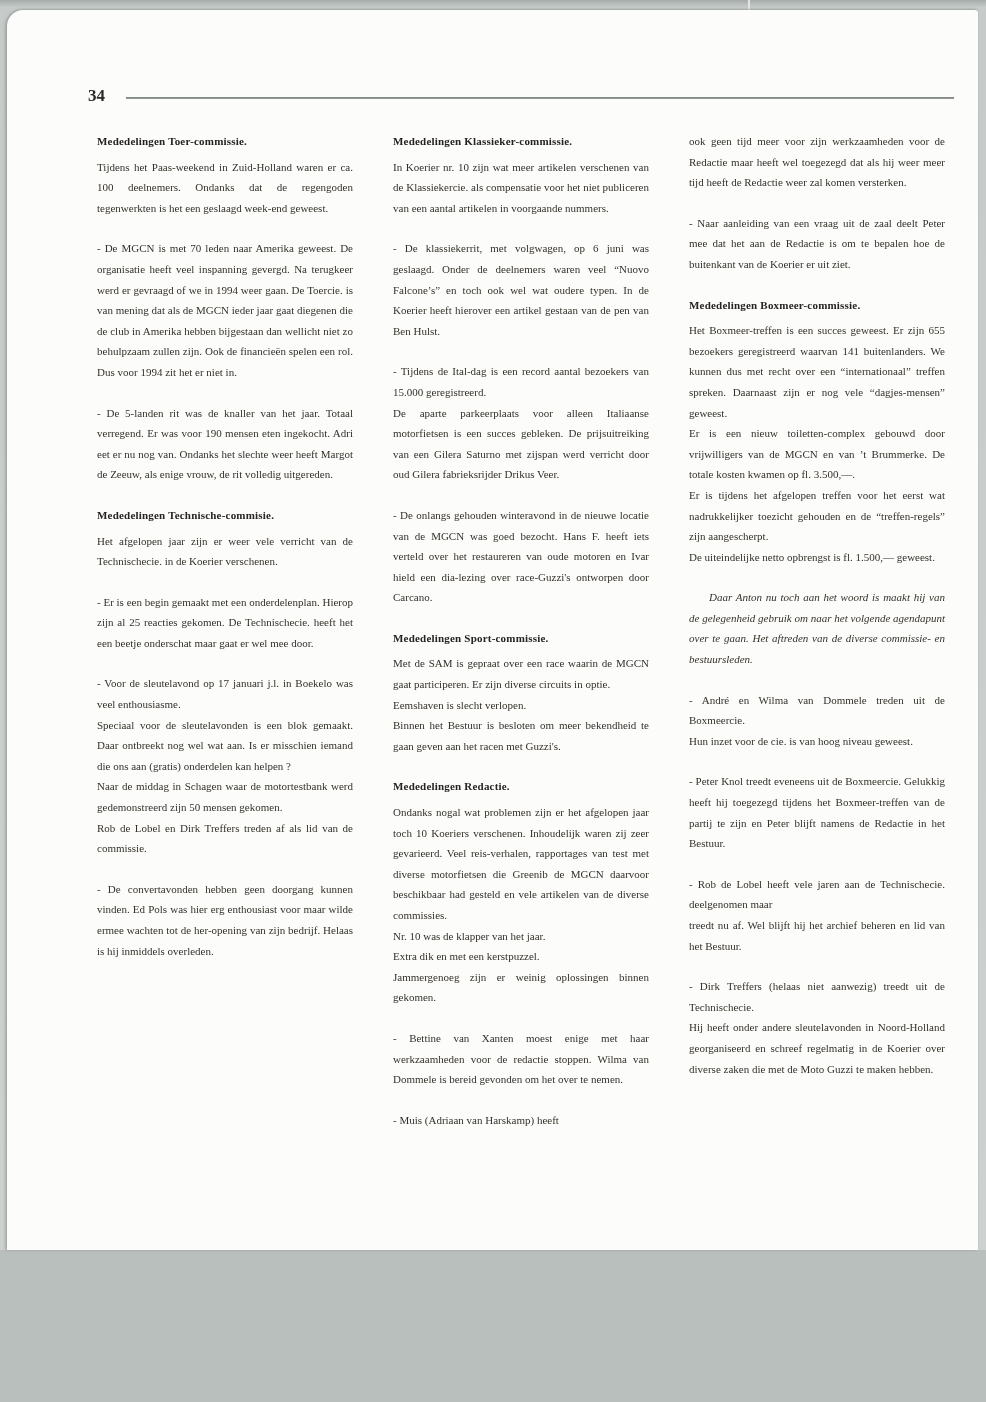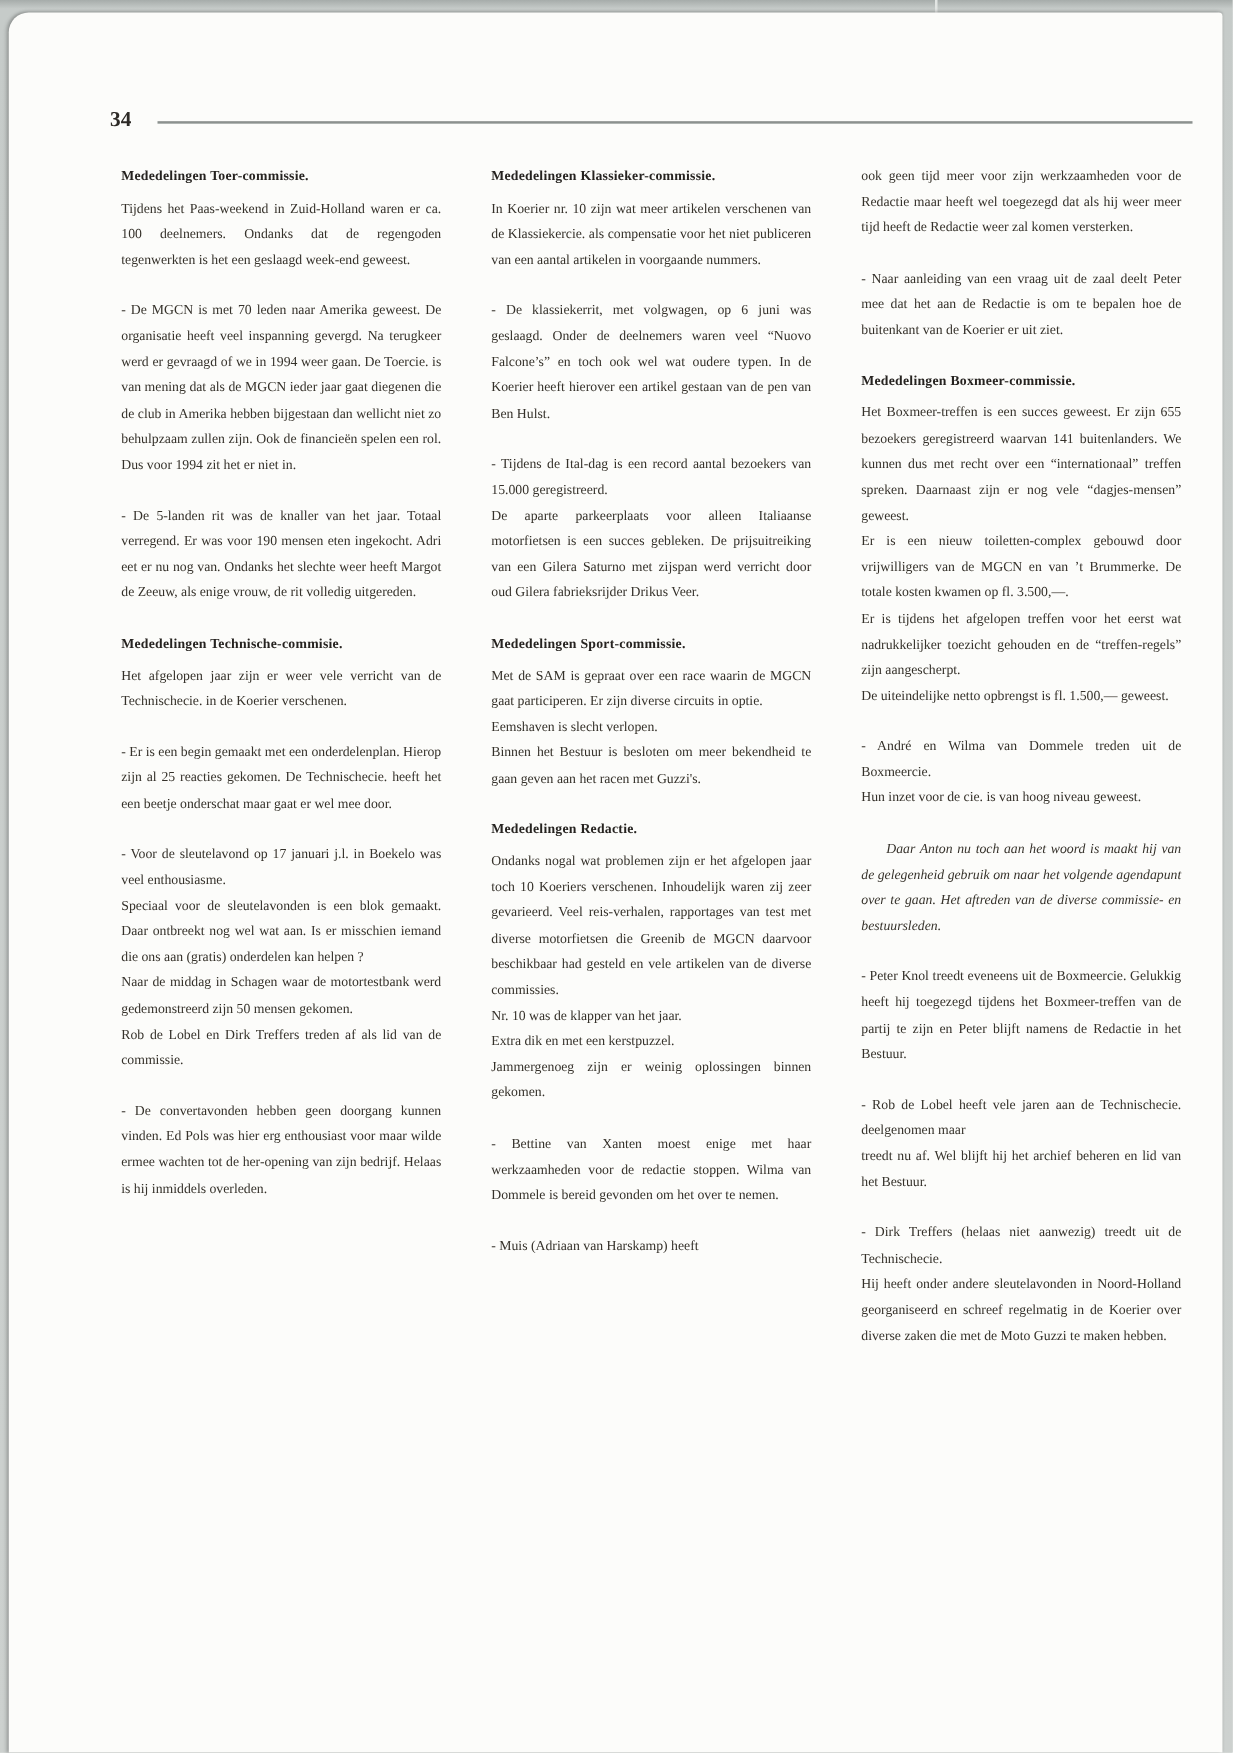--- a/index.html
+++ b/index.html
@@ -3,21 +3,21 @@
 <meta charset="utf-8">
 <style>
   * { box-sizing: border-box; }
   html, body { margin: 0; padding: 0; }
   body {
     width: 986px; height: 1402px; overflow: hidden;
     font-family: "Liberation Serif", "DejaVu Serif", serif;
     background: #b9bfbd;
   }
   .scan-bg {
-    position: relative; width: 986px; height: 1402px;
+    position: relative; width: 986px; height: 1250px;
     background: linear-gradient(#a6acaa 0px, #c6cbc9 7px, #cdd1cf 100%);
   }
   .scan-crease {
     position: absolute; top: 0; left: 748px; width: 2px; height: 11px;
     background: #e2e5e3;
   }
   .paper {
     position: absolute; left: 7px; top: 10px; right: 8px; bottom: 0;
     background: #fcfcfa;
     border-radius: 16px 3px 0 0;
@@ -78,43 +78,44 @@
 Naar de middag in Schagen waar de motortestbank werd gedemonstreerd zijn 50 mensen gekomen.
 Rob de Lobel en Dirk Treffers treden af als lid van de commissie.</div>
           <div class="para">- De convertavonden hebben geen doorgang kunnen vinden. Ed Pols was hier erg enthousiast voor maar wilde ermee wachten tot de her-opening van zijn bedrijf. Helaas is hij inmiddels overleden.</div>
         </div>
         <div class="column">
           <div class="heading">Mededelingen Klassieker-commissie.</div>
           <div class="para">In Koerier nr. 10 zijn wat meer artikelen verschenen van de Klassiekercie. als compensatie voor het niet publiceren van een aantal artikelen in voorgaande nummers.</div>
           <div class="para">- De klassiekerrit, met volgwagen, op 6 juni was geslaagd. Onder de deelnemers waren veel “Nuovo Falcone’s” en toch ook wel wat oudere typen. In de Koerier heeft hierover een artikel gestaan van de pen van Ben Hulst.</div>
           <div class="para">- Tijdens de Ital-dag is een record aantal bezoekers van 15.000 geregistreerd.
 De aparte parkeerplaats voor alleen Italiaanse motorfietsen is een succes gebleken. De prijsuitreiking van een Gilera Saturno met zijspan werd verricht door oud Gilera fabrieksrijder Drikus Veer.</div>
+          <div class="para">- De onlangs gehouden winteravond in de nieuwe locatie van de MGCN was goed bezocht. Hans F. heeft iets verteld over het restaureren van oude motoren en Ivar hield een dia-lezing over race-Guzzi's ontworpen door Carcano.</div>
           <div class="heading">Mededelingen Sport-commissie.</div>
           <div class="para">Met de SAM is gepraat over een race waarin de MGCN gaat participeren. Er zijn diverse circuits in optie.
 Eemshaven is slecht verlopen.
 Binnen het Bestuur is besloten om meer bekendheid te gaan geven aan het racen met Guzzi's.</div>
           <div class="heading">Mededelingen Redactie.</div>
           <div class="para">Ondanks nogal wat problemen zijn er het afgelopen jaar toch 10 Koeriers verschenen. Inhoudelijk waren zij zeer gevarieerd. Veel reis-verhalen, rapportages van test met diverse motorfietsen die Greenib de MGCN daarvoor beschikbaar had gesteld en vele artikelen van de diverse commissies.
 Nr. 10 was de klapper van het jaar.
 Extra dik en met een kerstpuzzel.
 Jammergenoeg zijn er weinig oplossingen binnen gekomen.</div>
           <div class="para">- Bettine van Xanten moest enige met haar werkzaamheden voor de redactie stoppen. Wilma van Dommele is bereid gevonden om het over te nemen.</div>
           <div class="para">- Muis (Adriaan van Harskamp) heeft</div>
         </div>
         <div class="column">
           <div class="para">ook geen tijd meer voor zijn werkzaamheden voor de Redactie maar heeft wel toegezegd dat als hij weer meer tijd heeft de Redactie weer zal komen versterken.</div>
           <div class="para">- Naar aanleiding van een vraag uit de zaal deelt Peter mee dat het aan de Redactie is om te bepalen hoe de buitenkant van de Koerier er uit ziet.</div>
           <div class="heading">Mededelingen Boxmeer-commissie.</div>
           <div class="para">Het Boxmeer-treffen is een succes geweest. Er zijn 655 bezoekers geregistreerd waarvan 141 buitenlanders. We kunnen dus met recht over een “internationaal” treffen spreken. Daarnaast zijn er nog vele “dagjes-mensen” geweest.
 Er is een nieuw toiletten-complex gebouwd door vrijwilligers van de MGCN en van ’t Brummerke. De totale kosten kwamen op fl. 3.500,—.
 Er is tijdens het afgelopen treffen voor het eerst wat nadrukkelijker toezicht gehouden en de “treffen-regels” zijn aangescherpt.
 De uiteindelijke netto opbrengst is fl. 1.500,— geweest.</div>
+          <div class="para italic">Daar Anton nu toch aan het woord is maakt hij van de gelegenheid gebruik om naar het volgende agendapunt over te gaan. Het aftreden van de diverse commissie- en bestuursleden.</div>
           <div class="para">- André en Wilma van Dommele treden uit de Boxmeercie.
 Hun inzet voor de cie. is van hoog niveau geweest.</div>
-          <div class="para italic">Daar Anton nu toch aan het woord is maakt hij van de gelegenheid gebruik om naar het volgende agendapunt over te gaan. Het aftreden van de diverse commissie- en bestuursleden.</div>
           <div class="para">- Peter Knol treedt eveneens uit de Boxmeercie. Gelukkig heeft hij toegezegd tijdens het Boxmeer-treffen van de partij te zijn en Peter blijft namens de Redactie in het Bestuur.</div>
           <div class="para">- Rob de Lobel heeft vele jaren aan de Technischecie. deelgenomen maar
 treedt nu af. Wel blijft hij het archief beheren en lid van het Bestuur.</div>
           <div class="para">- Dirk Treffers (helaas niet aanwezig) treedt uit de Technischecie.
 Hij heeft onder andere sleutelavonden in Noord-Holland georganiseerd en schreef regelmatig in de Koerier over diverse zaken die met de Moto Guzzi te maken hebben.</div>
         </div>
       </div>
   </div>
 </div>
 

